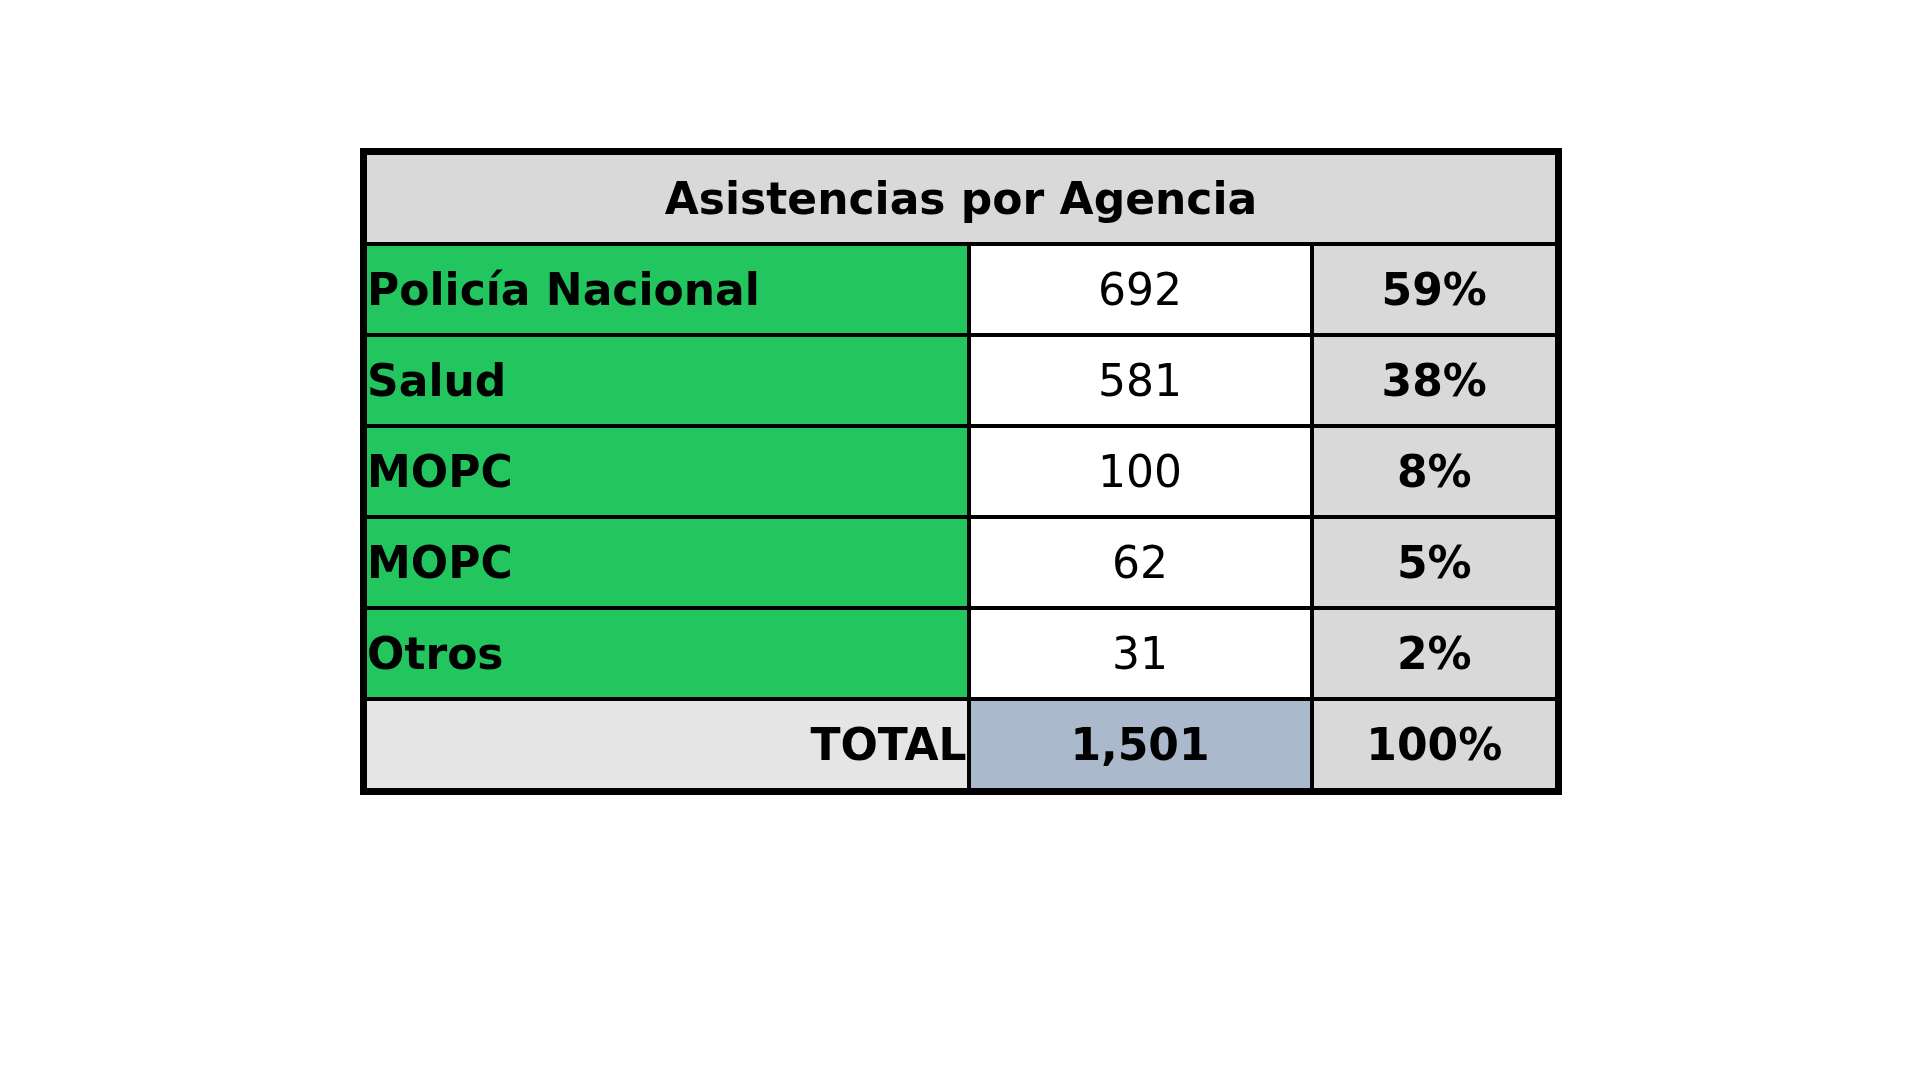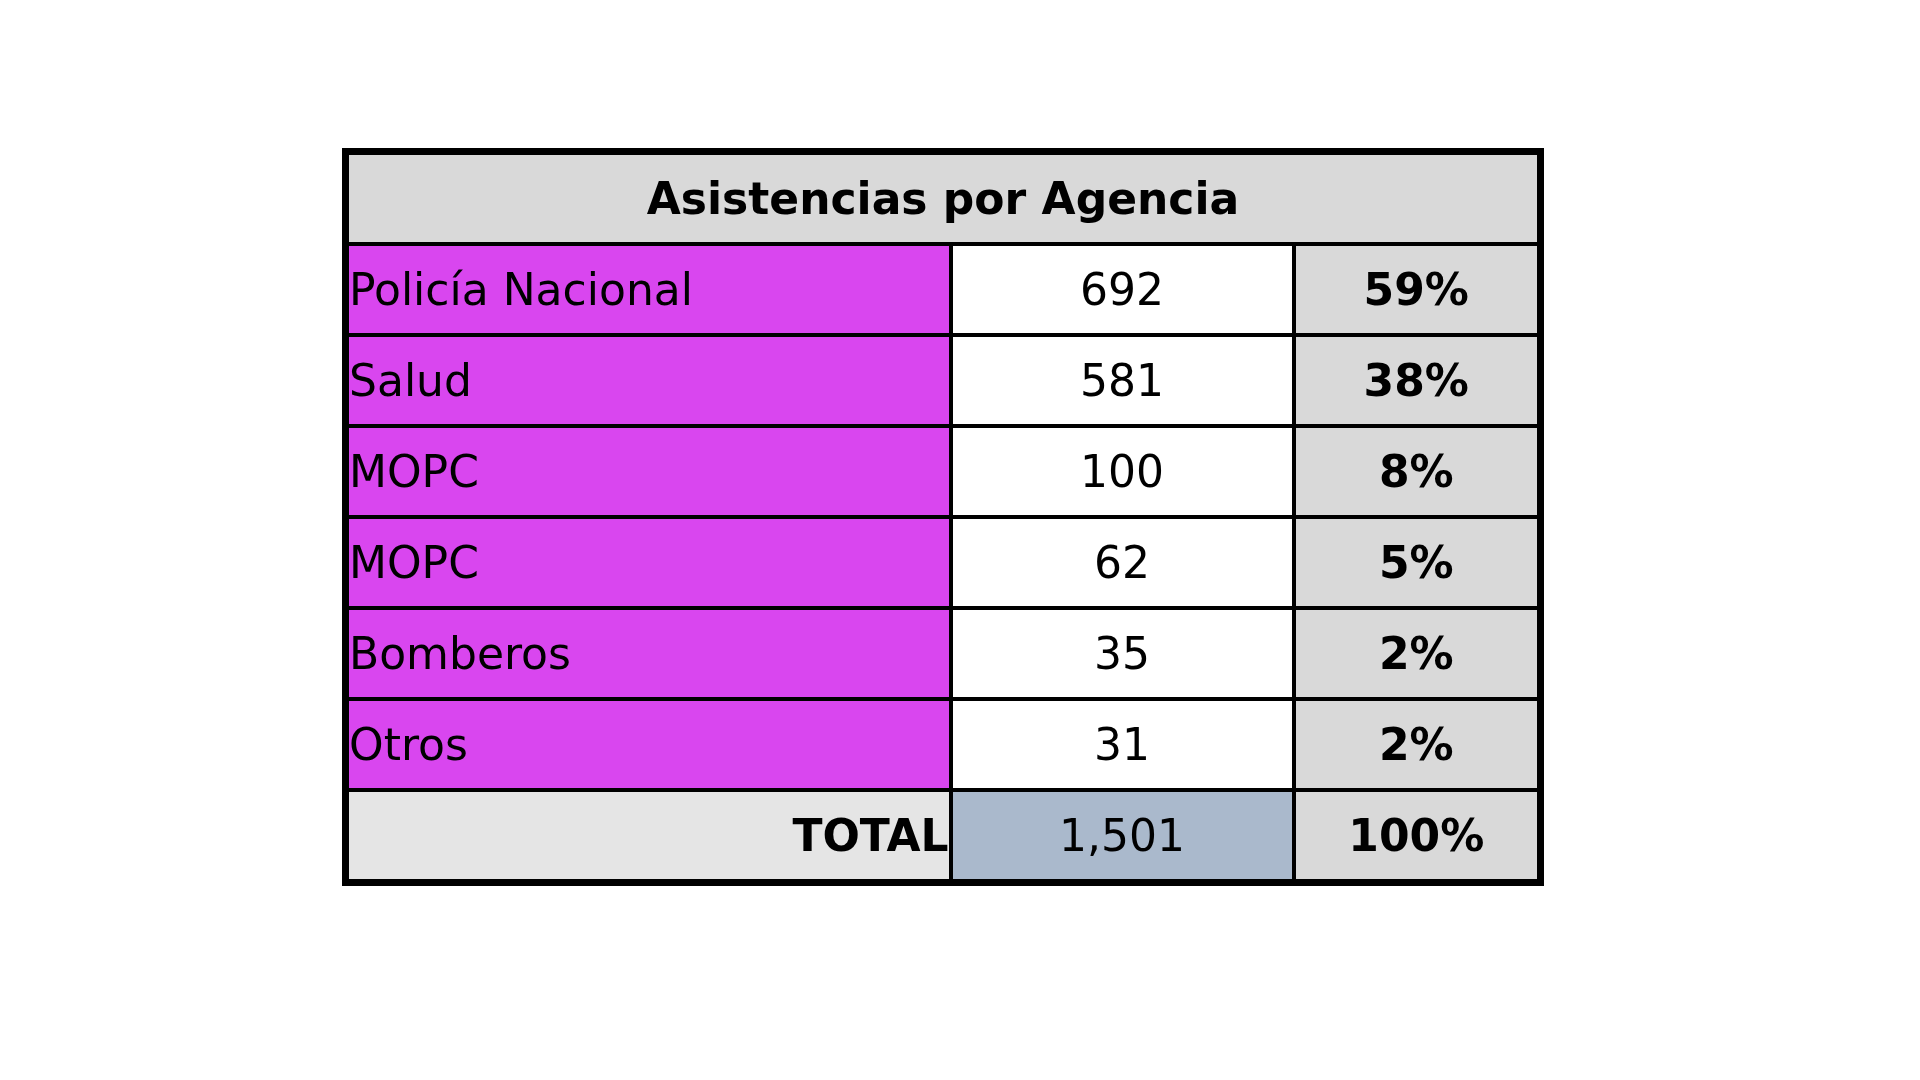--- a/index.html
+++ b/index.html
@@ -6,21 +6,21 @@
     margin: 0;
     padding: 0;
     width: 1920px;
     height: 1080px;
     background: #ffffff;
     font-family: "DejaVu Sans", "Liberation Sans", sans-serif;
     color: #000000;
   }
   .table-wrap {
     position: absolute;
-    left: 342px;
+    left: 360px;
     top: 148px;
   }
   table.agency-table {
     border-collapse: collapse;
     table-layout: fixed;
     width: 1195px;
   }
   table.agency-table td, table.agency-table th {
     border: 4px solid #000000;
     height: 87px;
@@ -42,22 +42,22 @@
     font-weight: bold;
     text-align: center;
     font-size: 46px;
   }
   .col-header {
     background: #aab9cc;
     font-weight: bold;
     text-align: center;
   }
   .agency-cell {
-    background: #d946ef;
-    font-weight: normal;
+    background: #22c55e;
+    font-weight: bold;
     text-align: left;
     padding-left: 16px;
   }
   .qty-cell {
     background: #ffffff;
     font-weight: normal;
     text-align: center;
   }
   .pct-cell {
     background: #d9d9d9;
@@ -65,21 +65,21 @@
     text-align: center;
   }
   .total-label-cell {
     background: #e5e5e5;
     font-weight: bold;
     text-align: right;
     padding-right: 20px;
   }
   .total-qty-cell {
     background: #aab9cc;
-    font-weight: normal;
+    font-weight: bold;
     text-align: center;
   }
   .total-pct-cell {
     background: #d9d9d9;
     font-weight: bold;
     text-align: center;
   }
 </style>
 </head>
 <body>
@@ -109,25 +109,20 @@
         <td class="agency-cell">MOPC</td>
         <td class="qty-cell">100</td>
         <td class="pct-cell">8%</td>
       </tr>
       <tr>
         <td class="agency-cell">MOPC</td>
         <td class="qty-cell">62</td>
         <td class="pct-cell">5%</td>
       </tr>
       <tr>
-        <td class="agency-cell">Bomberos</td>
-        <td class="qty-cell">35</td>
-        <td class="pct-cell">2%</td>
-      </tr>
-      <tr>
         <td class="agency-cell">Otros</td>
         <td class="qty-cell">31</td>
         <td class="pct-cell">2%</td>
       </tr>
       <tr>
         <td class="total-label-cell">TOTAL</td>
         <td class="total-qty-cell">1,501</td>
         <td class="total-pct-cell">100%</td>
       </tr>
     </tbody>

